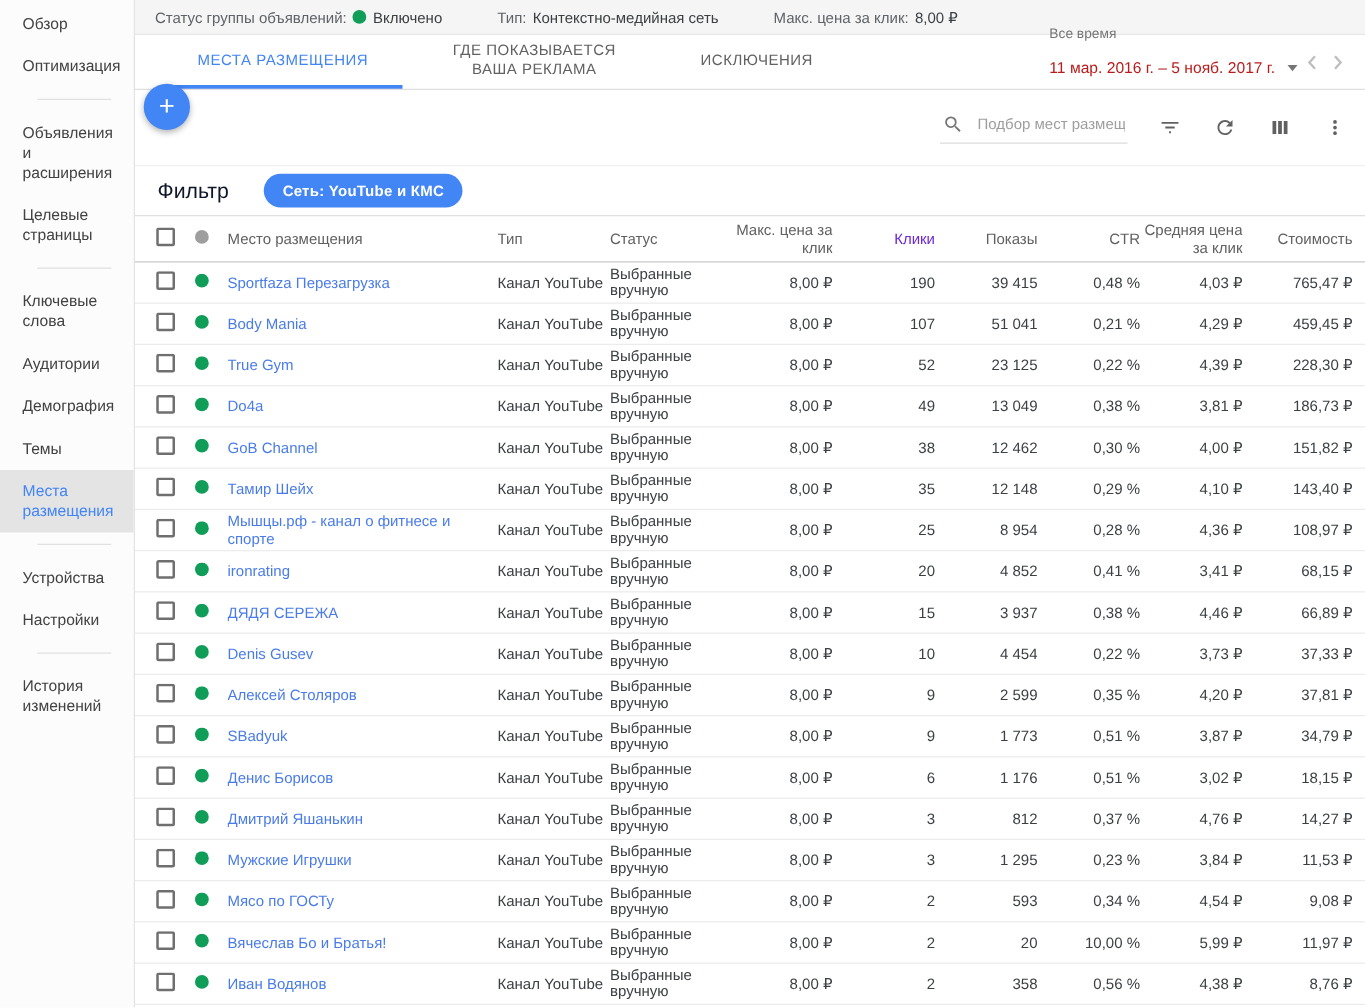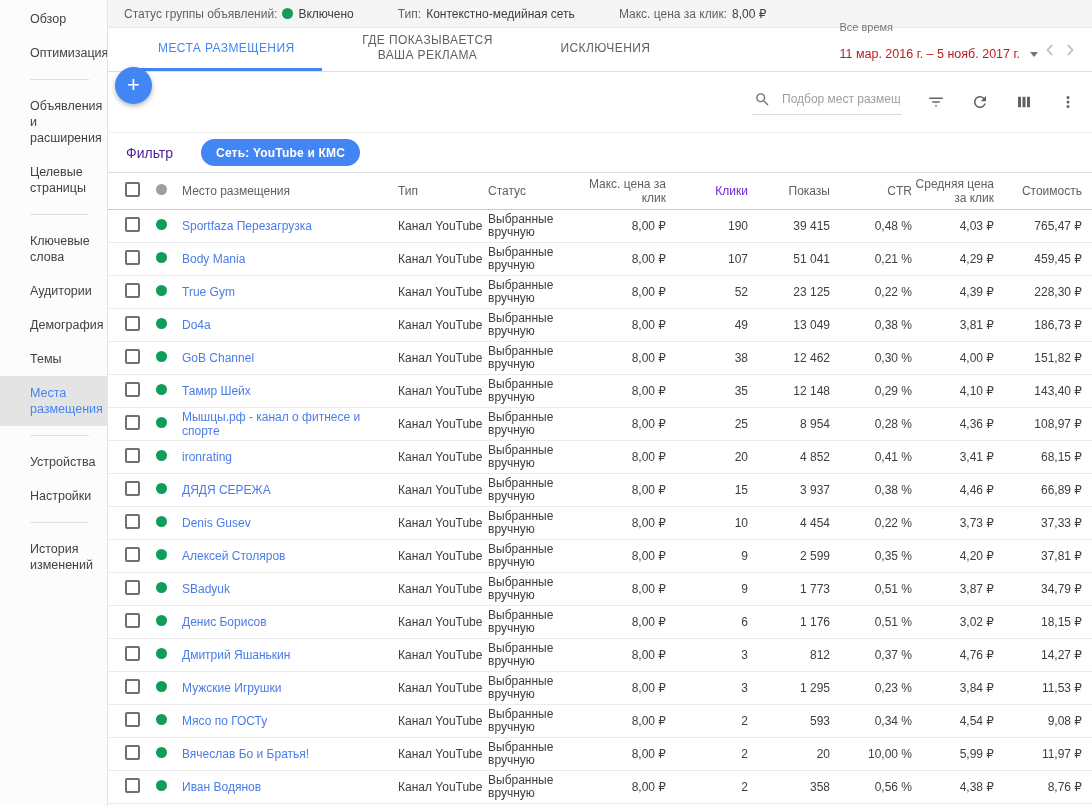--- a/index.html
+++ b/index.html
@@ -15,21 +15,21 @@
     color:#3c4043;font-size:12px;
   }
   .app{display:flex;width:1092px;height:806px}
 
   
   .sidebar{
     width:108px;min-width:108px;background:#fcfcfc;
     border-right:1px solid #e4e4e4;padding-top:2px;overflow:hidden;
   }
   .sb-item{
-    padding:9px 8px 9px 30px;font-size:12.5px;line-height:16px;
+    padding:9px 8px 9px 18px;font-size:12.5px;line-height:16px;
     color:#424242;cursor:pointer;
   }
   .sb-item.active{color:var(--accent);background:#e4e4e4}
   .sb-divider{height:1px;background:#e0e0e0;margin:9px 18px 9px 30px}
 
   
   .main{flex:1;display:flex;flex-direction:column;min-width:0;position:relative}
 
   .topbar{
     height:28px;background:#f5f5f5;border-bottom:1px solid #e9e9e9;
@@ -79,21 +79,21 @@
   .searchbox{display:flex;align-items:center;gap:8px;border-bottom:1px solid #dcdcdc;padding-bottom:5px}
   .searchbox input{
     border:none;outline:none;width:122px;font-size:12px;background:transparent;
     font-family:"Liberation Sans","DejaVu Sans",sans-serif;color:#3c4043;
   }
   .searchbox input::placeholder{color:#9e9e9e}
   .icon-btn{display:flex;align-items:center;justify-content:center;width:20px;height:20px;cursor:pointer}
   .icon-btn svg{display:block}
 
   .filterrow{height:39px;display:flex;align-items:center;gap:28px;padding-left:18px}
-  .filter-label{font-size:14px;color:#4c1d95}
+  .filter-label{font-size:17px;color:#0f172a}
   .chip{
     height:27px;display:inline-flex;align-items:center;padding:0 15px;
     background:var(--accent);color:#fff;border-radius:14px;font-size:12px;
     font-weight:700;cursor:pointer;letter-spacing:.2px;
   }
 
   
   .table{width:984px}
   .thead,.trow{
     display:grid;

